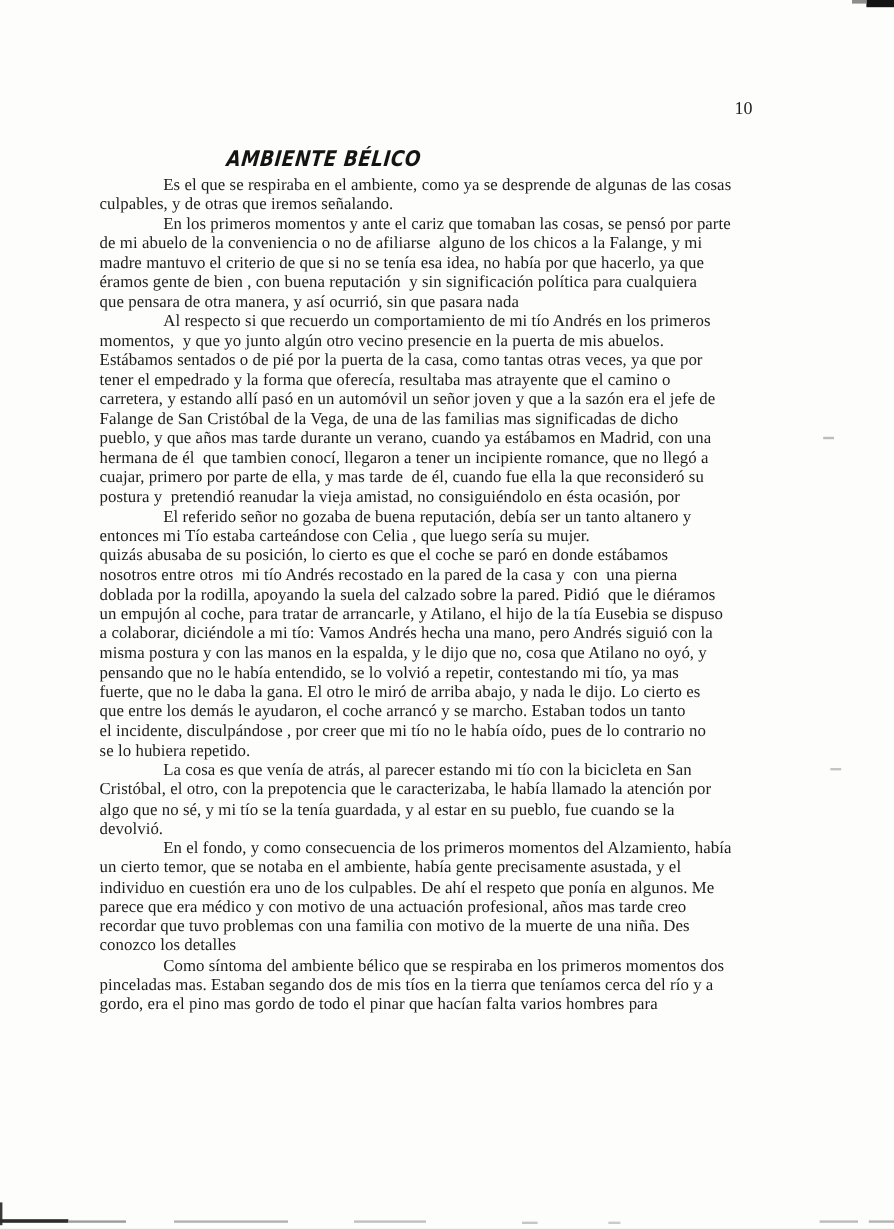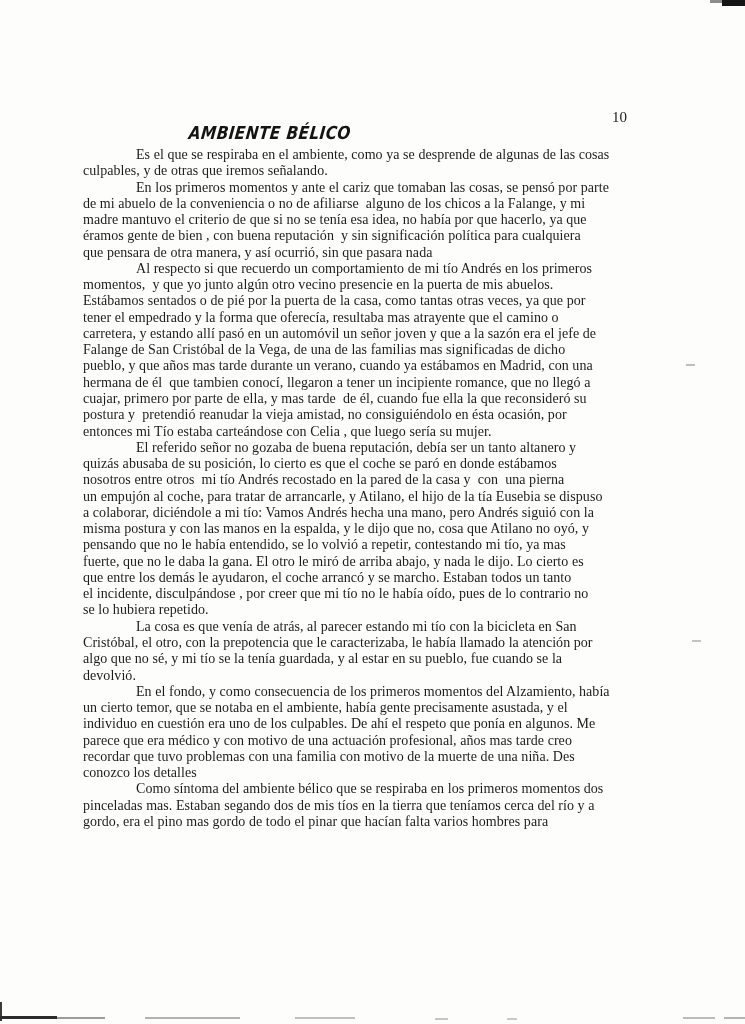--- a/index.html
+++ b/index.html
@@ -11,21 +11,20 @@
     overflow: hidden;
     color: #1d1d1d;
   }
   .page-number {
     position: absolute;
     left: 612px;
     top: 83px;
     font-family: "Liberation Serif", serif;
     font-size: 15px;
     color: #1d1d1d;
-    margin-top: 26px;
   }
   .section-title {
     position: absolute;
     left: 190px;
     top: 122px;
     margin: 0;
     font-family: "DejaVu Sans", sans-serif;
     font-style: italic;
     font-weight: 700;
     font-size: 18px;
@@ -85,24 +84,25 @@
       <div class="line indent">Al respecto si que recuerdo un comportamiento de mi tío Andrés en los primeros</div>
       <div class="line">momentos,  y que yo junto algún otro vecino presencie en la puerta de mis abuelos.</div>
       <div class="line">Estábamos sentados o de pié por la puerta de la casa, como tantas otras veces, ya que por</div>
       <div class="line">tener el empedrado y la forma que oferecía, resultaba mas atrayente que el camino o</div>
       <div class="line">carretera, y estando allí pasó en un automóvil un señor joven y que a la sazón era el jefe de</div>
       <div class="line">Falange de San Cristóbal de la Vega, de una de las familias mas significadas de dicho</div>
       <div class="line">pueblo, y que años mas tarde durante un verano, cuando ya estábamos en Madrid, con una</div>
       <div class="line">hermana de él  que tambien conocí, llegaron a tener un incipiente romance, que no llegó a</div>
       <div class="line">cuajar, primero por parte de ella, y mas tarde  de él, cuando fue ella la que reconsideró su</div>
       <div class="line">postura y  pretendió reanudar la vieja amistad, no consiguiéndolo en ésta ocasión, por</div>
+      <div class="line indent">El referido señor no gozaba de buena reputación, debía ser un tanto altanero y</div>
       <div class="line">entonces mi Tío estaba carteándose con Celia , que luego sería su mujer.</div>
-      <div class="line indent">El referido señor no gozaba de buena reputación, debía ser un tanto altanero y</div>
       <div class="line">quizás abusaba de su posición, lo cierto es que el coche se paró en donde estábamos</div>
       <div class="line">nosotros entre otros  mi tío Andrés recostado en la pared de la casa y  con  una pierna</div>
+      <div class="line">doblada por la rodilla, apoyando la suela del calzado sobre la pared. Pidió  que le diéramos</div>
       <div class="line">un empujón al coche, para tratar de arrancarle, y Atilano, el hijo de la tía Eusebia se dispuso</div>
       <div class="line">a colaborar, diciéndole a mi tío: Vamos Andrés hecha una mano, pero Andrés siguió con la</div>
       <div class="line">misma postura y con las manos en la espalda, y le dijo que no, cosa que Atilano no oyó, y</div>
       <div class="line">pensando que no le había entendido, se lo volvió a repetir, contestando mi tío, ya mas</div>
       <div class="line">fuerte, que no le daba la gana. El otro le miró de arriba abajo, y nada le dijo. Lo cierto es</div>
       <div class="line">que entre los demás le ayudaron, el coche arrancó y se marcho. Estaban todos un tanto</div>
       <div class="line">el incidente, disculpándose , por creer que mi tío no le había oído, pues de lo contrario no</div>
       <div class="line">se lo hubiera repetido.</div>
       <div class="line indent">La cosa es que venía de atrás, al parecer estando mi tío con la bicicleta en San</div>
       <div class="line">Cristóbal, el otro, con la prepotencia que le caracterizaba, le había llamado la atención por</div>

